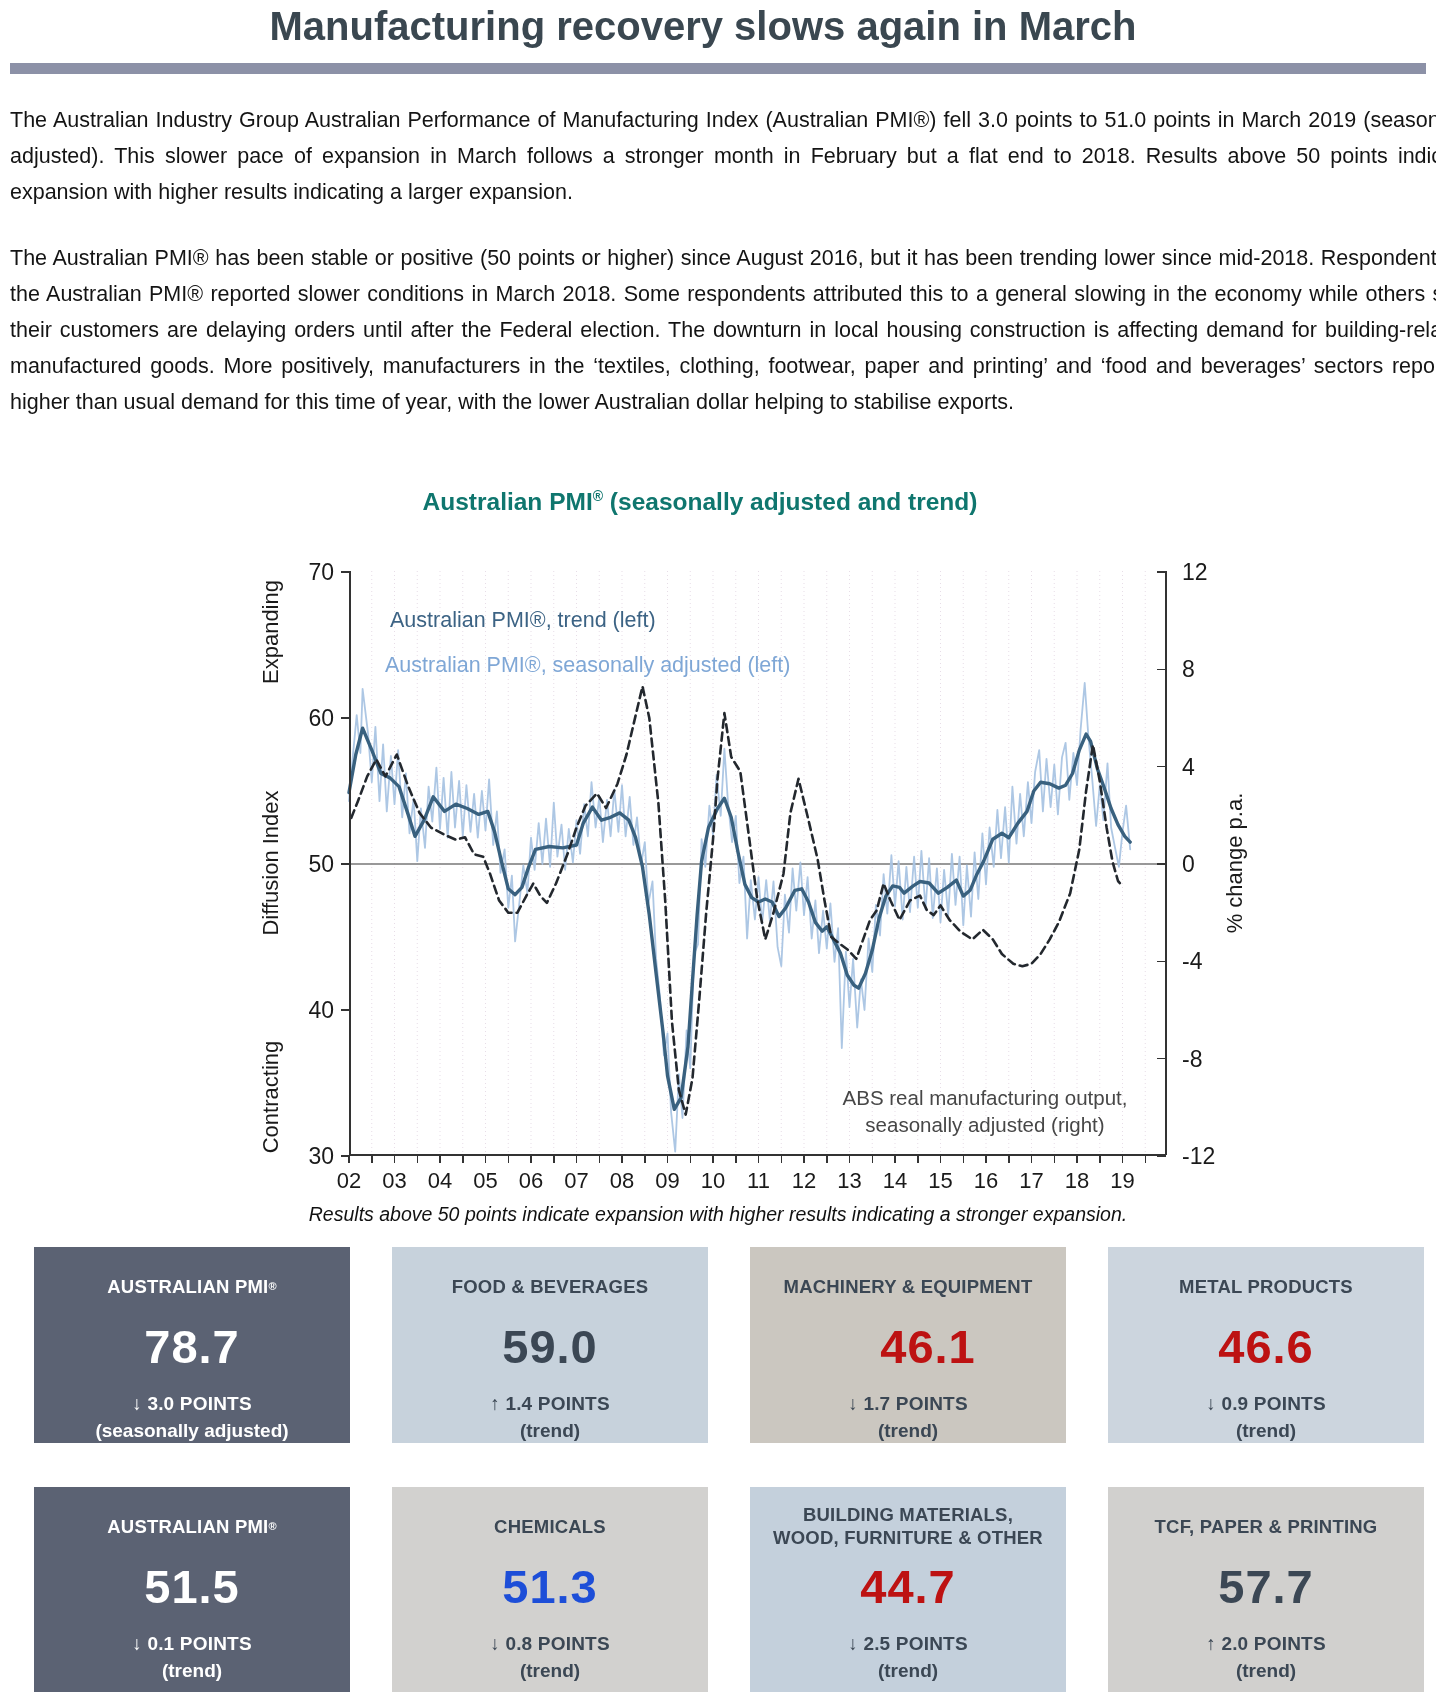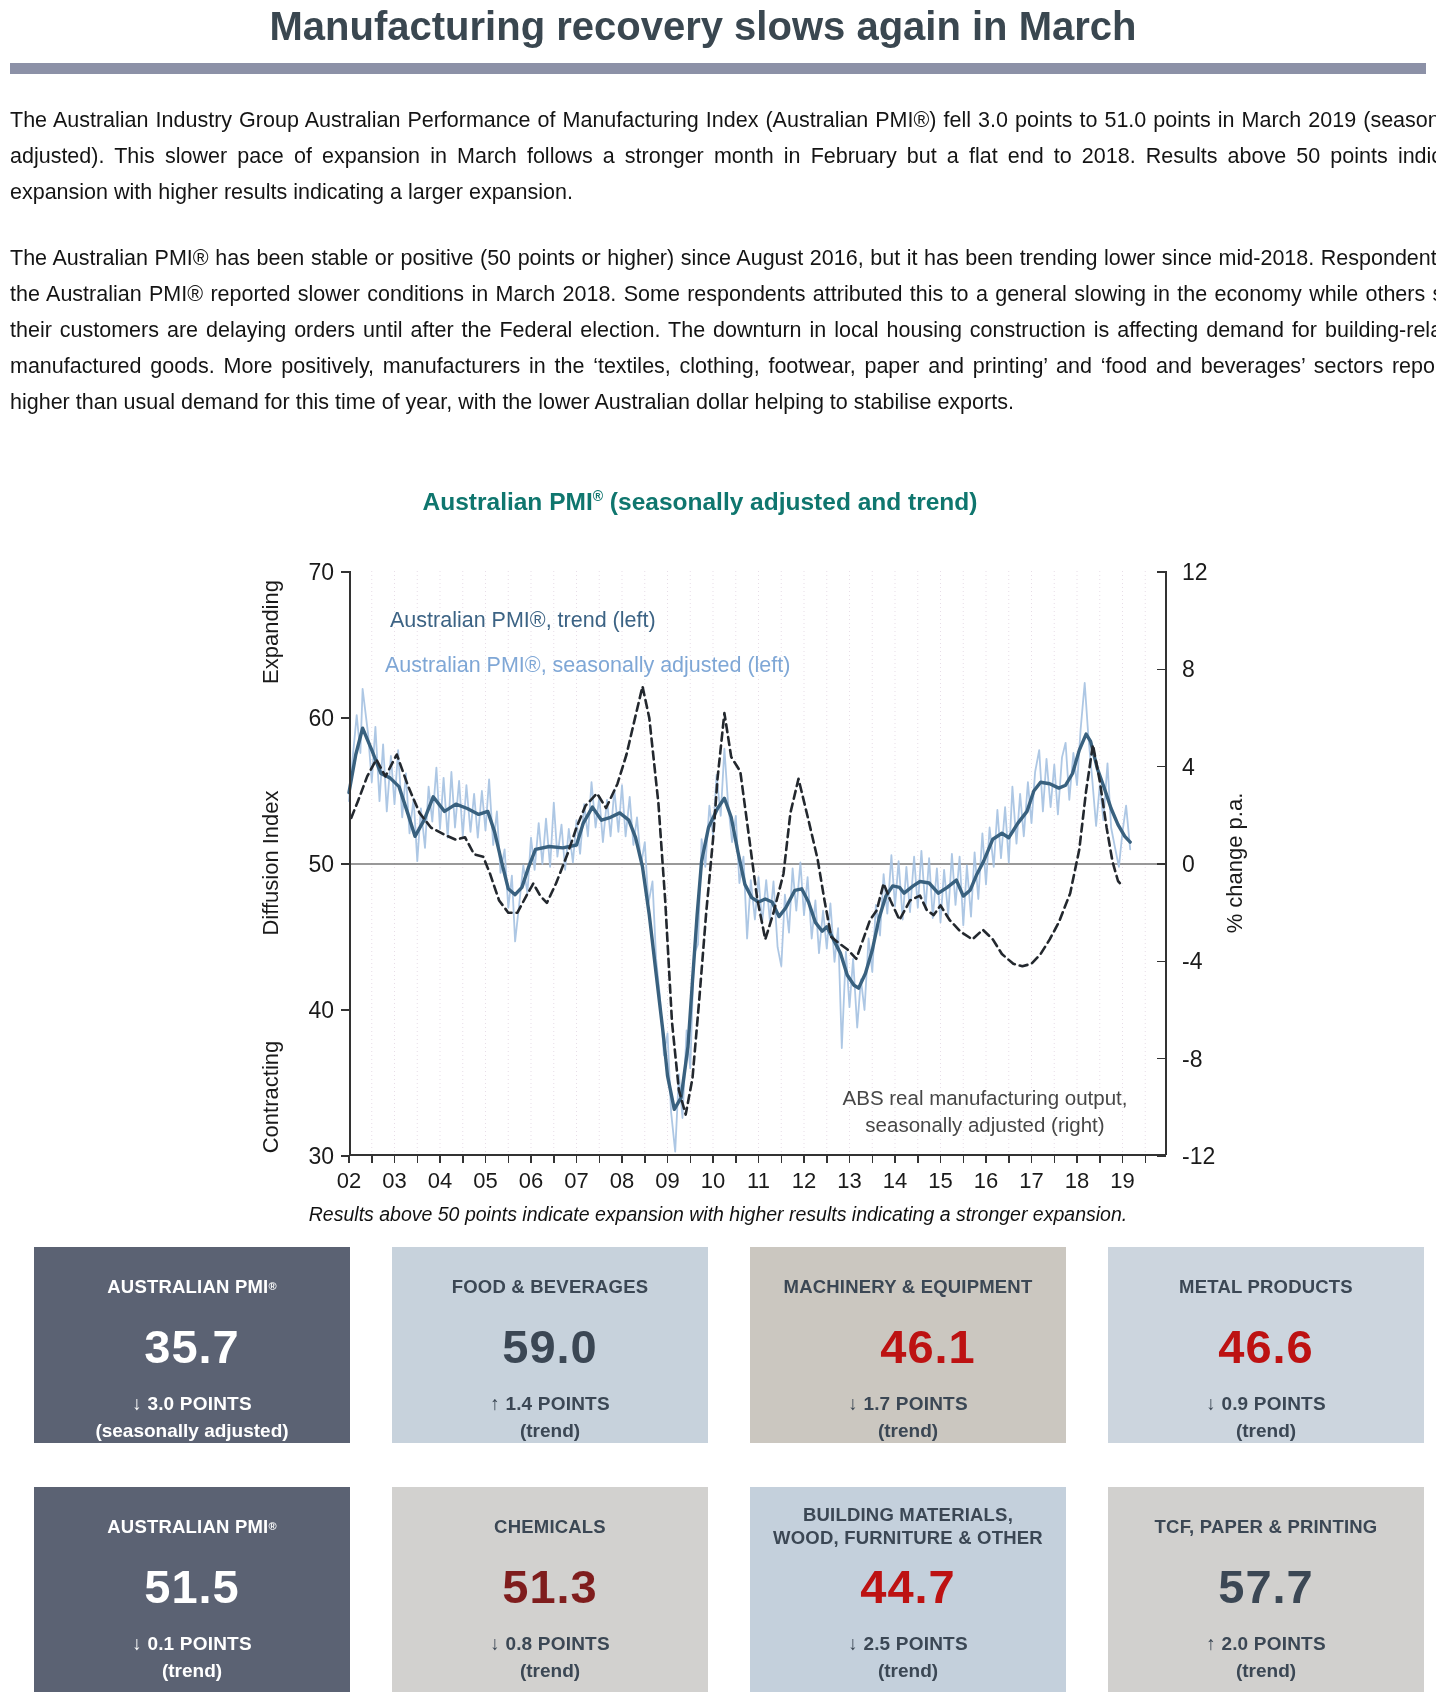--- a/index.html
+++ b/index.html
@@ -206,21 +206,21 @@
         <text x="985" y="565" text-anchor="middle" font-size="20.5" fill="#474747">ABS real manufacturing output,</text>
         <text x="985" y="592" text-anchor="middle" font-size="20.5" fill="#474747">seasonally adjusted (right)</text>
       </g>
     </svg>
 
   <p class="chart-caption">Results above 50 points indicate expansion with higher results indicating a stronger expansion.</p>
 
   <div id="cards">
       <div class="card" style="background: rgb(91, 98, 115); color: rgb(255, 255, 255); left: 34px; top: 1247px; height: 196px;">
       <div class="card-title">AUSTRALIAN PMI<sup>®</sup></div>
-      <div class="card-value" style="color: rgb(255, 255, 255);">35.7</div>
+      <div class="card-value" style="color: rgb(255, 255, 255);">78.7</div>
       <div class="card-delta"><span>↓</span> <span>3.0 POINTS</span></div>
       <div class="card-sub">(seasonally adjusted)</div>
     </div>
       <div class="card" style="background: rgb(199, 210, 220); color: rgb(59, 71, 84); left: 392px; top: 1247px; height: 196px;">
       <div class="card-title">FOOD &amp; BEVERAGES</div>
       <div class="card-value" style="color: rgb(59, 71, 84);">59.0</div>
       <div class="card-delta"><span>↑</span> <span>1.4 POINTS</span></div>
       <div class="card-sub">(trend)</div>
     </div>
       <div class="card" style="background: rgb(203, 199, 192); color: rgb(59, 71, 84); left: 750px; top: 1247px; height: 196px;">
@@ -236,21 +236,21 @@
       <div class="card-sub">(trend)</div>
     </div>
       <div class="card" style="background: rgb(91, 98, 115); color: rgb(255, 255, 255); left: 34px; top: 1487px; height: 205px;">
       <div class="card-title">AUSTRALIAN PMI<sup>®</sup></div>
       <div class="card-value" style="color: rgb(255, 255, 255);">51.5</div>
       <div class="card-delta"><span>↓</span> <span>0.1 POINTS</span></div>
       <div class="card-sub">(trend)</div>
     </div>
       <div class="card" style="background: rgb(210, 209, 207); color: rgb(59, 71, 84); left: 392px; top: 1487px; height: 205px;">
       <div class="card-title">CHEMICALS</div>
-      <div class="card-value" style="color: #7f1d1d; text-align: right;">51.3</div>
+      <div class="card-value" style="color: #1d4ed8; text-align: right;">51.3</div>
       <div class="card-delta"><span>↓</span> <span>0.8 POINTS</span></div>
       <div class="card-sub">(trend)</div>
     </div>
       <div class="card" style="background: rgb(196, 208, 220); color: rgb(59, 71, 84); left: 750px; top: 1487px; height: 205px;">
       <div class="card-title">BUILDING MATERIALS,<br>WOOD, FURNITURE &amp; OTHER</div>
       <div class="card-value" style="color: rgb(189, 18, 18);">44.7</div>
       <div class="card-delta"><span>↓</span> <span>2.5 POINTS</span></div>
       <div class="card-sub">(trend)</div>
     </div>
       <div class="card" style="background: rgb(209, 208, 206); color: rgb(59, 71, 84); left: 1108px; top: 1487px; height: 205px;">

